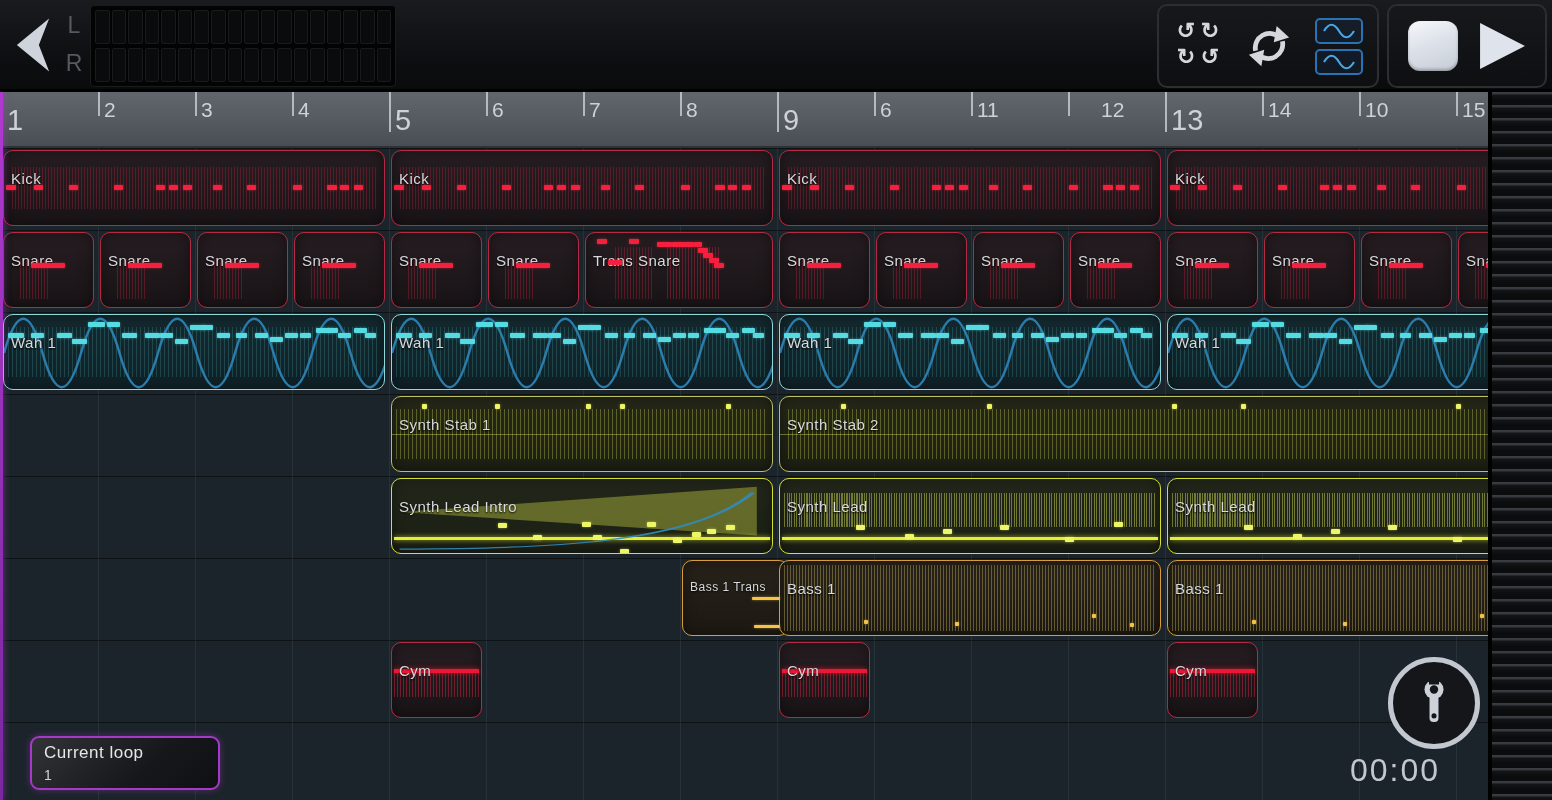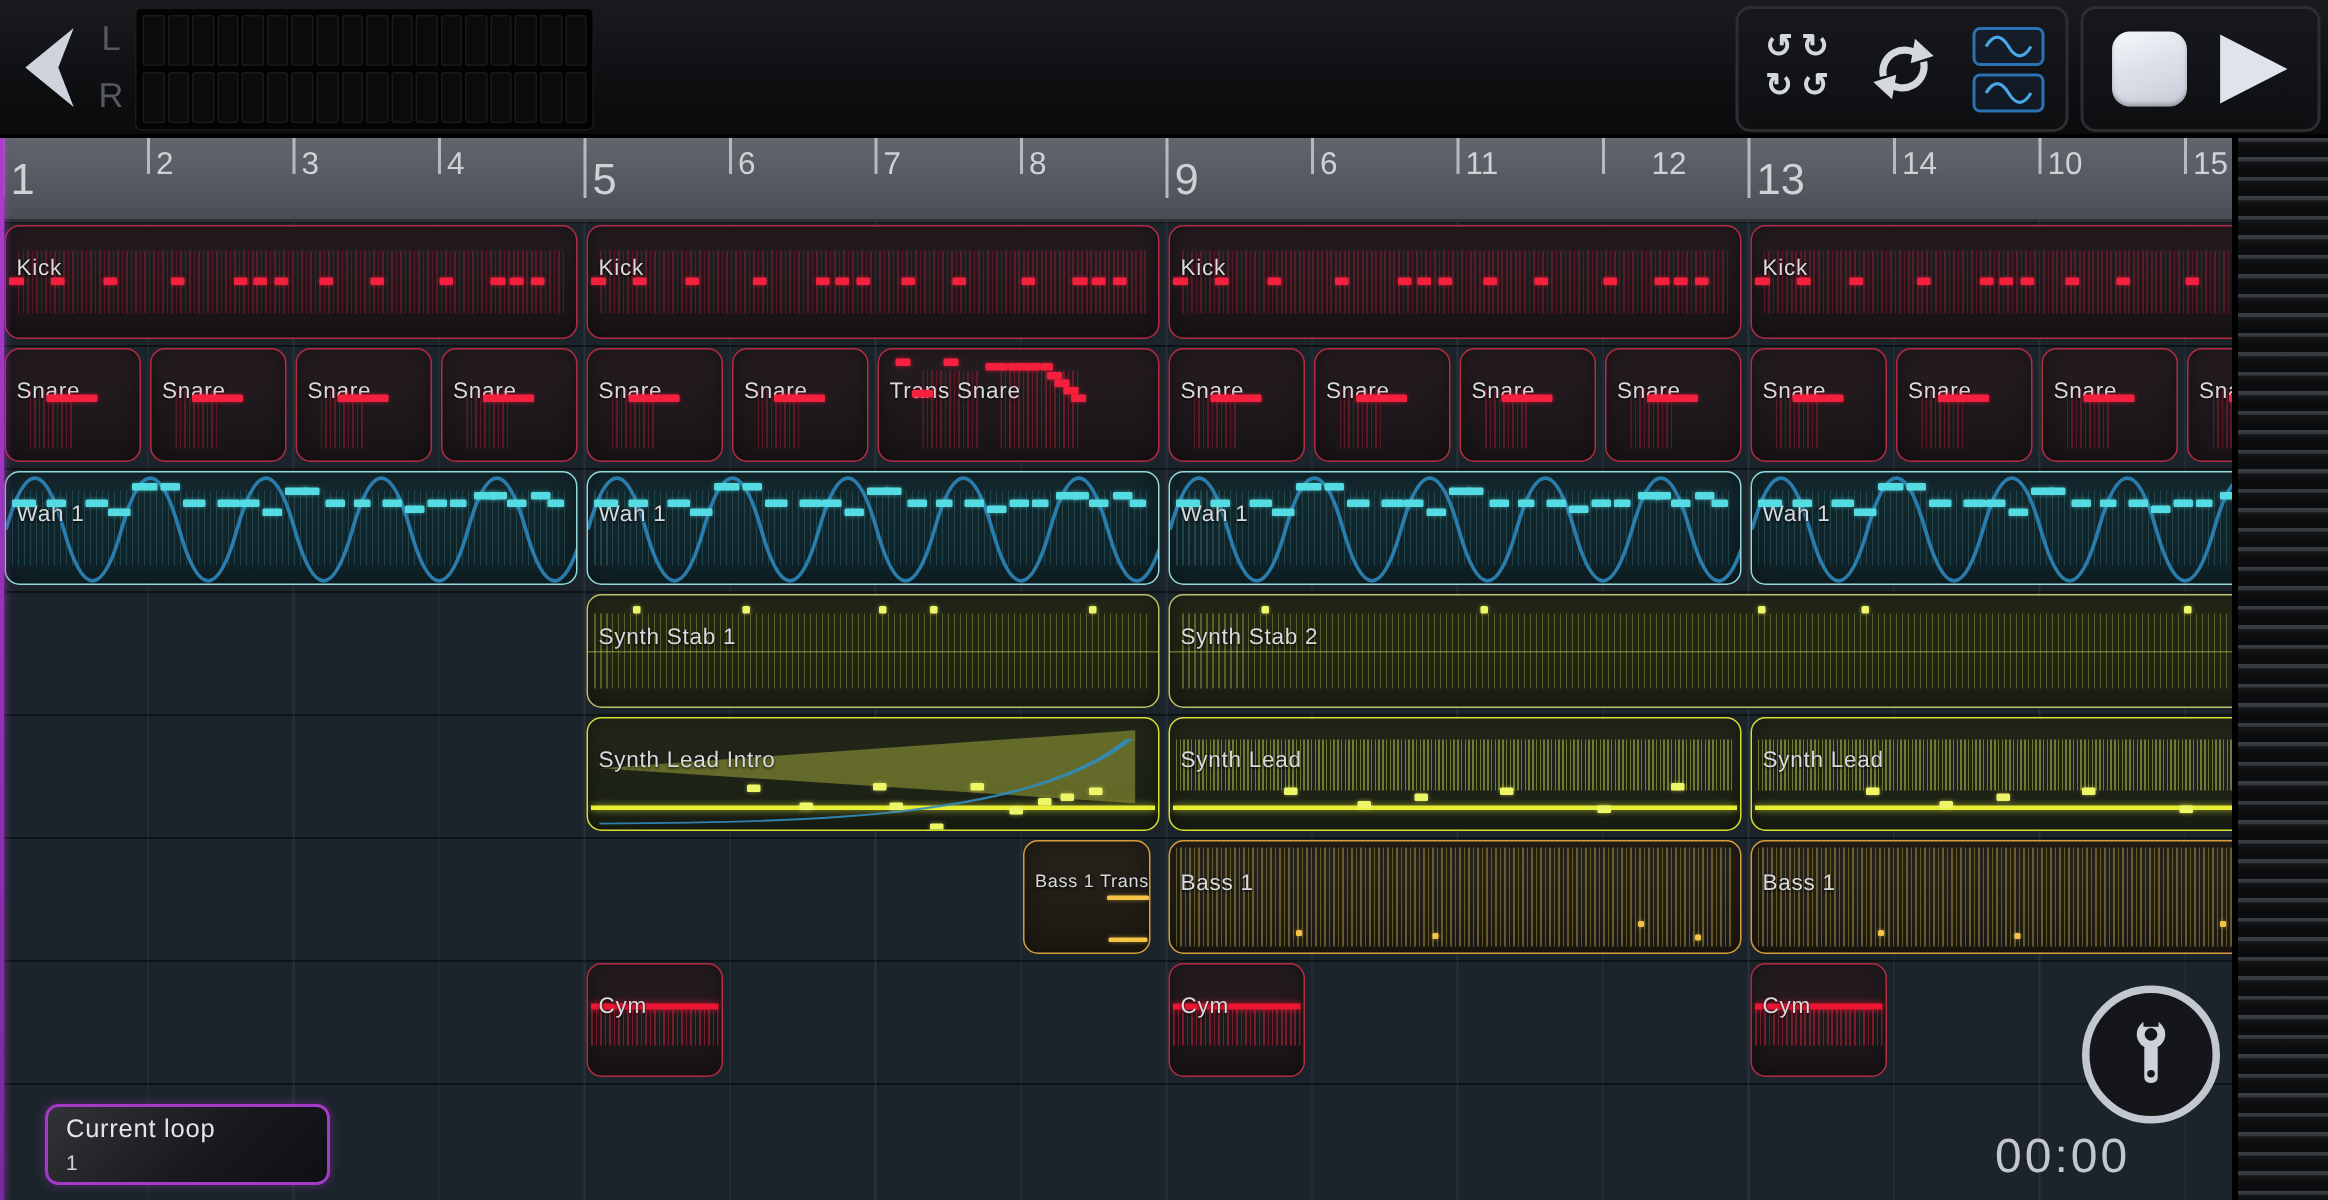--- a/index.html
+++ b/index.html
@@ -117,21 +117,21 @@
   #loop-box{position:absolute;left:30px;top:736px;width:190px;height:54px;z-index:25;
             border:2px solid #a53ac8;border-radius:9px;box-sizing:border-box;
             background:linear-gradient(135deg,#323337 0%,#17181b 60%,#0f1013 100%);
             box-shadow:0 0 7px rgba(165,58,200,.45);}
   #loop-label{position:absolute;left:12px;top:5px;font-size:17px;color:#e4e6e9;letter-spacing:.5px;}
   #loop-value{position:absolute;left:12px;top:29px;font-size:14px;color:#cfd2d6;}
   #wrench-btn{position:absolute;left:1388px;top:657px;width:92px;height:92px;border-radius:50%;
               border:5px solid #c3c8d0;background:#14161a;box-sizing:border-box;z-index:25;
               display:flex;align-items:center;justify-content:center;}
   #clock{position:absolute;left:1330px;top:752px;width:110px;font-size:32px;color:#c3c7cd;
-         letter-spacing:2px;z-index:25;}
+         letter-spacing:2px;z-index:25;text-align:right;}
 </style>
 </head>
 <body>
 
 <div id="stage">
 
   <div id="header">
     <div id="back-btn" class="hdr-panel icon-btn">
       <svg width="44" height="66" viewBox="0 0 60 84">
         <polygon points="52,6 8,42 52,78 38,42" fill="#cfd4dc"></polygon>
@@ -553,21 +553,21 @@
       </div>
       <div class="clip lead" style="left: 1167px; top: 330px; width: 382px; height: 76px;">
         <span class="label">Synth Lead</span>
         <div class="note yellow" style="left: 20%; top: 62%; width: 9px;"></div>
         <div class="note yellow" style="left: 33%; top: 74%; width: 9px;"></div>
         <div class="note yellow" style="left: 43%; top: 68%; width: 9px;"></div>
         <div class="note yellow" style="left: 58%; top: 62%; width: 9px;"></div>
         <div class="note yellow" style="left: 75%; top: 78%; width: 9px;"></div>
         <div class="note yellow" style="left: 88%; top: 58%; width: 9px;"></div>
       </div>
-      <div class="clip bass-trans" style="left: 682px; top: 412px; width: 85px; height: 76px;">
+      <div class="clip bass-trans" style="left: 682px; top: 412px; width: 107px; height: 76px;">
         <span class="label small">Bass 1 Trans</span>
         <div class="note orange thin" style="left: 66%; top: 48%; width: 28px;"></div>
         <div class="note orange thin" style="left: 68%; top: 86%; width: 26px;"></div>
       </div>
       <div class="clip bass" style="left: 779px; top: 412px; width: 382px; height: 76px;">
         <span class="label">Bass 1</span>
         <div class="note orange dot" style="left: 22%; top: 80%; width: 4px;"></div>
         <div class="note orange dot" style="left: 46%; top: 82%; width: 4px;"></div>
         <div class="note orange dot" style="left: 82%; top: 72%; width: 4px;"></div>
         <div class="note orange dot" style="left: 92%; top: 84%; width: 4px;"></div>

